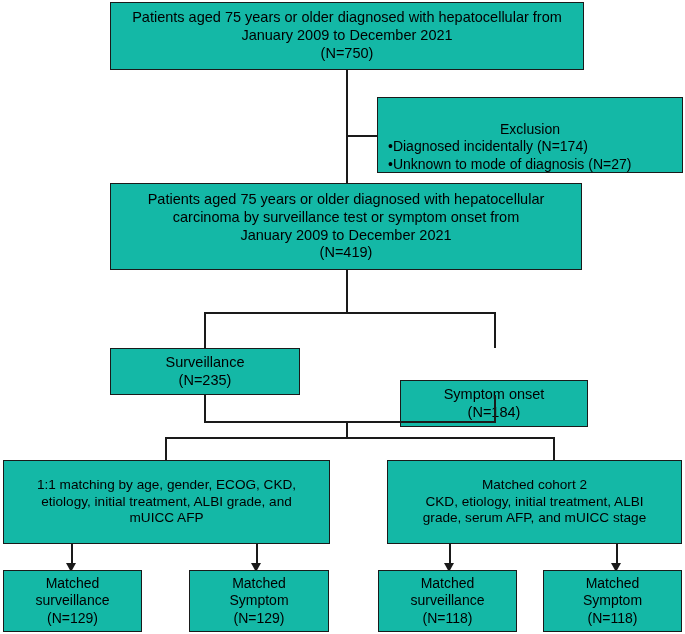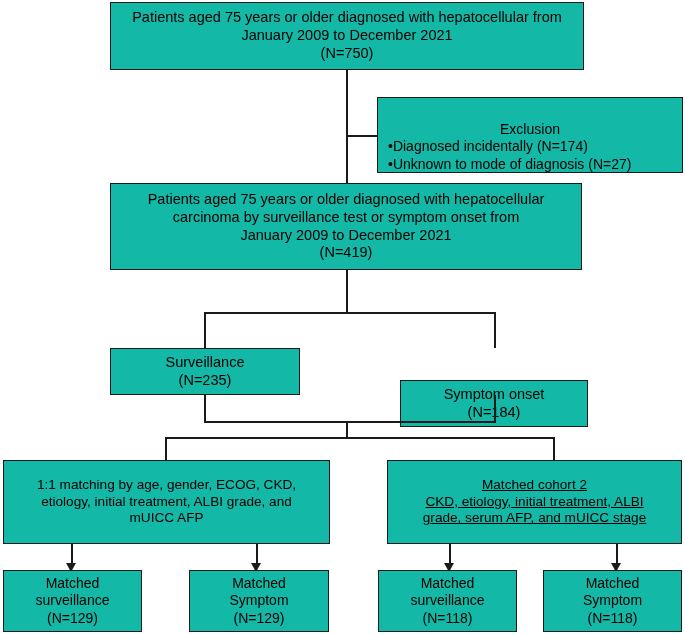--- a/index.html
+++ b/index.html
@@ -111,21 +111,21 @@
   <div class="conn h" style="left:165px; top:437px; width:389px;"></div>
   <div class="conn v" style="left:165px; top:437px; height:24px;"></div>
   <div class="conn v" style="left:553px; top:437px; height:24px;"></div>
 
   <div class="node fs13" style="left:3px; top:460px; width:327px; height:84px;">
     <span class="ln">1:1 matching by age, gender, ECOG, CKD,</span>
     <span class="ln">etiology, initial treatment, ALBI grade, and</span>
     <span class="ln">mUICC AFP</span>
   </div>
 
-  <div class="node fs13" style="left:387px; top:460px; width:295px; height:84px;text-decoration:underline;">
+  <div class="node fs13" style="left:387px; top:460px; width:295px; height:84px;">
     <span class="ln">Matched cohort 2</span>
     <span class="ln">CKD, etiology, initial treatment, ALBI</span>
     <span class="ln">grade, serum AFP, and mUICC stage</span>
   </div>
 
   <div class="conn v" style="left:71px; top:544px; height:23px;"></div>
   <div class="arrowhead" style="left:66px; top:563px;"></div>
 
   <div class="conn v" style="left:256px; top:544px; height:23px;"></div>
   <div class="arrowhead" style="left:251px; top:563px;"></div>

